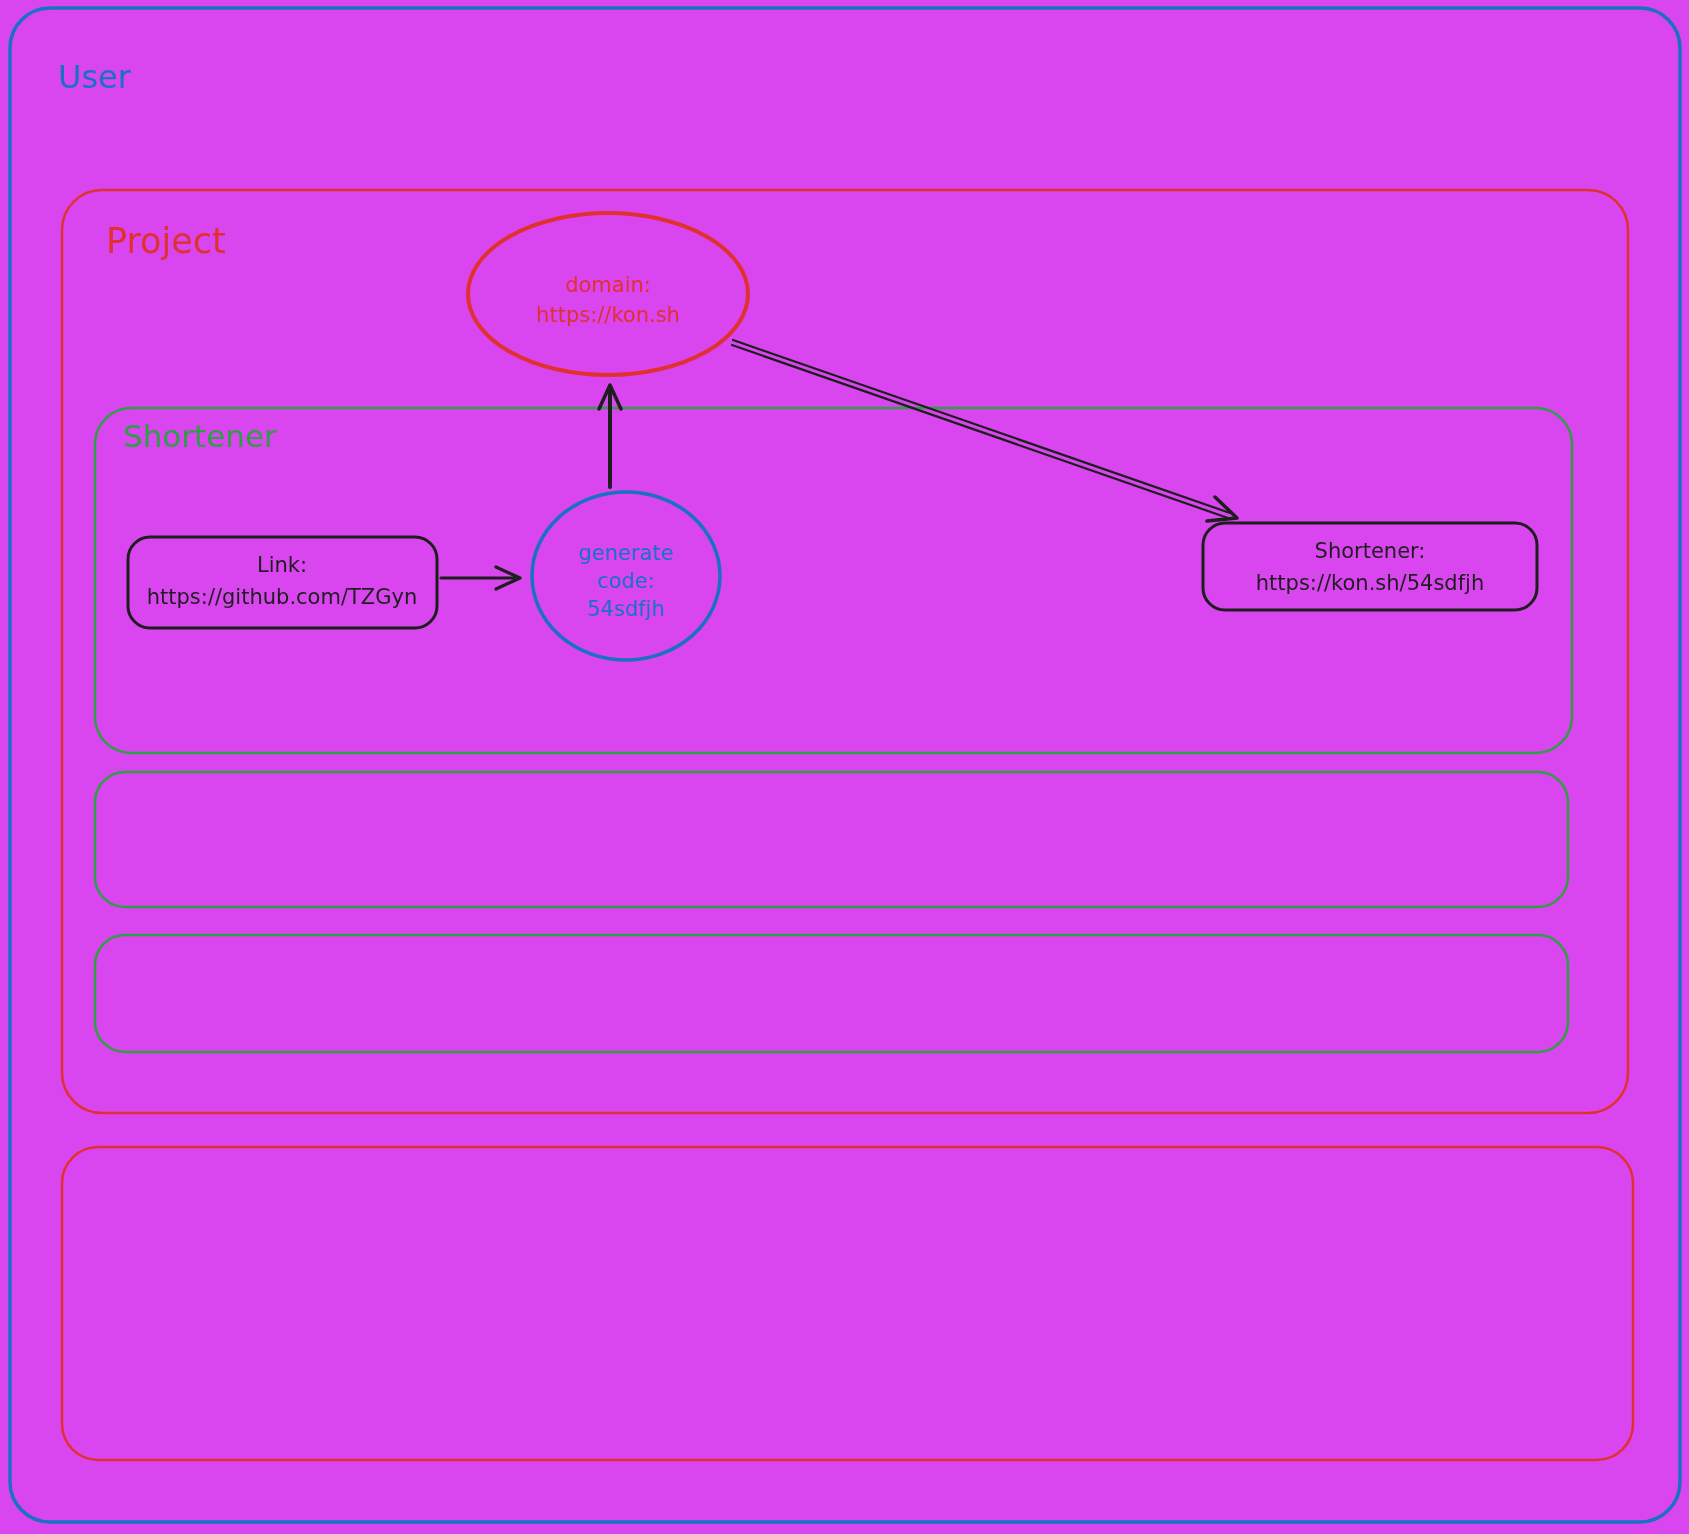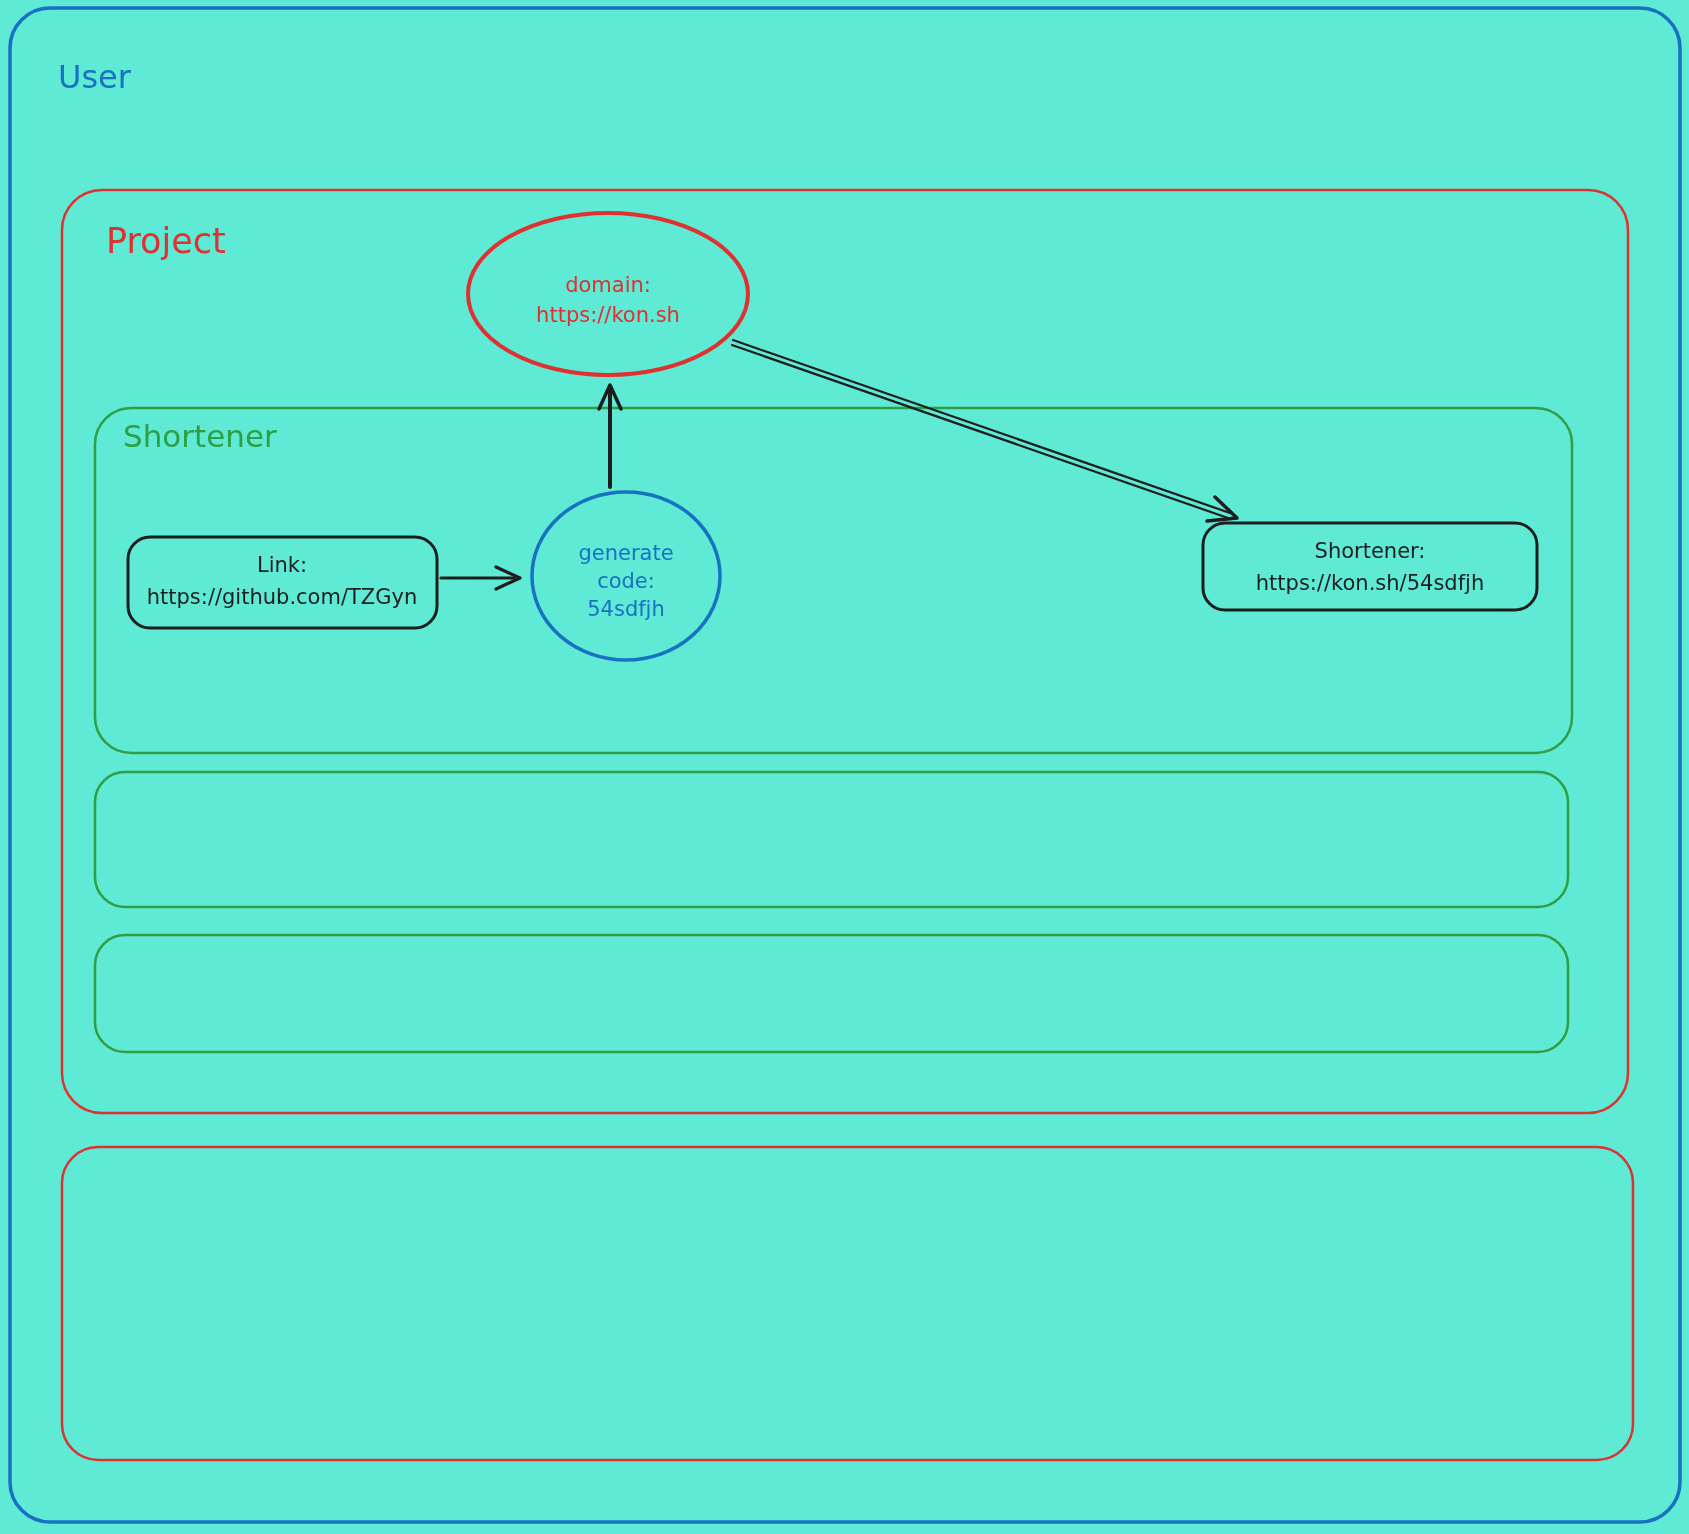--- a/index.html
+++ b/index.html
@@ -7,21 +7,21 @@
     padding: 0;
     background: #ffffff;
     width: 1689px;
     height: 1534px;
     font-family: "DejaVu Sans", "Liberation Sans", sans-serif;
   }
   .canvas-wrap {
     position: relative;
     width: 1689px;
     height: 1534px;
-    background: #5eead4;
+    background: #d946ef;
     overflow: hidden;
   }
   svg { display: block; }
   .shape {
     fill: none;
     stroke-linecap: round;
     stroke-linejoin: round;
   }
   .arrow-line {
     fill: none;

